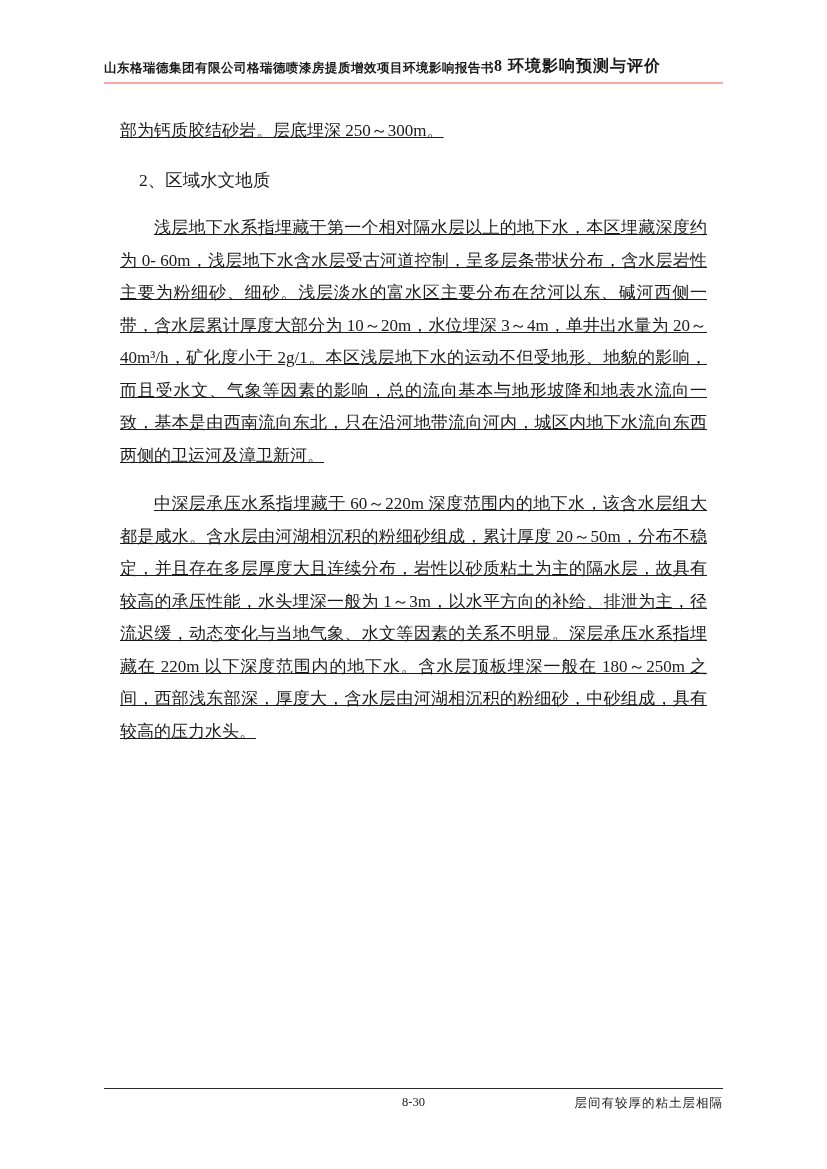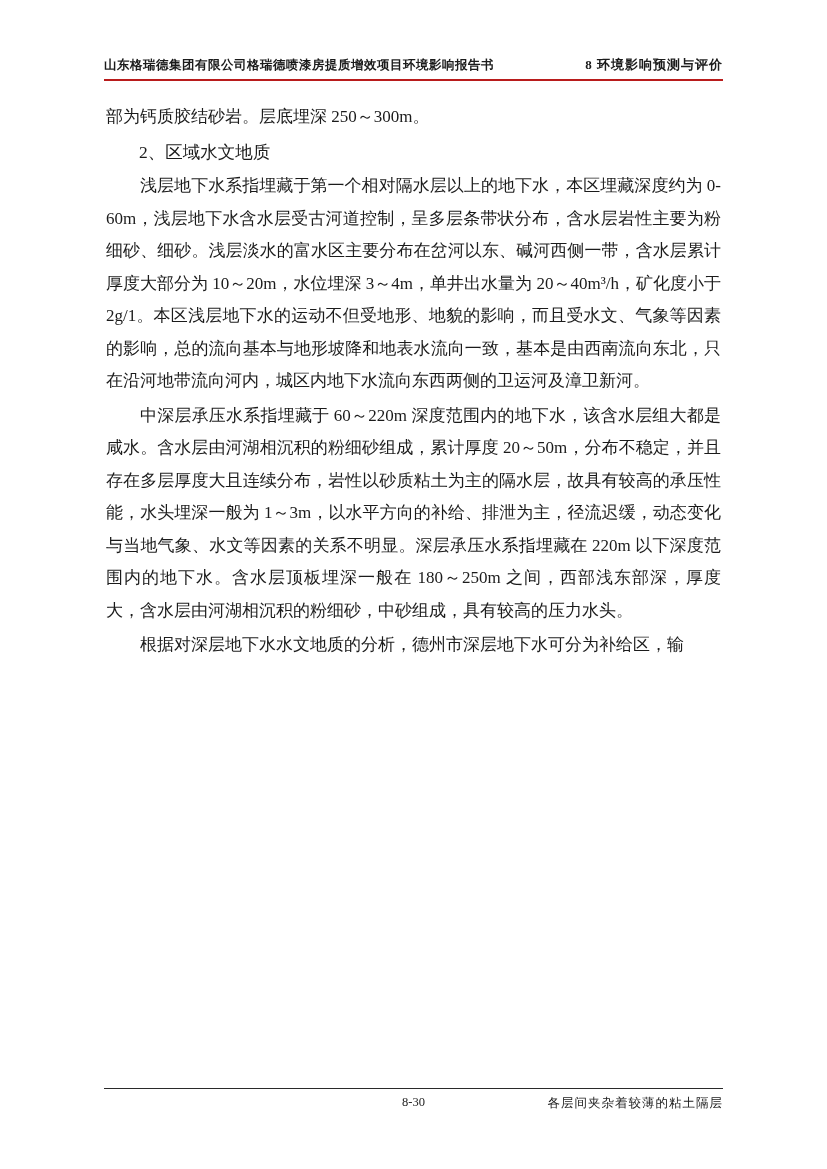--- a/index.html
+++ b/index.html
@@ -11,35 +11,35 @@
     position:relative;
     width:827px; height:1169px;
     margin:0 auto;
     background:#ffffff;
     color:#1b1b1b;
     overflow:hidden;
   }
   
   .header {
     position:absolute; left:104px; right:104px; top:56px;
-    display:flex; justify-content:space-between; align-items:flex-end;
+    display:flex; justify-content:flex-start; align-items:flex-end;
     padding-bottom:5px;
-    border-bottom:2px solid #b91c1c;
+    border-bottom:2px solid #fca5a5;
     font-size:12.5px; font-weight:bold;
     white-space:nowrap;
   }
   .header .h-left  { letter-spacing:0.5px; }
-  .header .h-right { font-size:13px; letter-spacing:1px; }
+  .header .h-right { font-size:16px; letter-spacing:1px; }
   
   .doc-body {
     position:absolute; left:104px; right:104px; top:99px;
     font-size:17px; line-height:32.5px;
     text-align:justify;
   }
-  .doc-body p { margin:2px; text-indent:2em; }
+  .doc-body p { margin:16px; text-indent:2em;text-decoration:underline; }
   .doc-body p.continuation { text-indent:0; }
   .section-heading {
     font-weight:normal;
     font-size:17.5px;
     text-indent:2em;
     margin:1px 0 2px 0;
     line-height:32.5px;
   }
   
   .footer {
@@ -71,21 +71,20 @@
     <p class="continuation">部为钙质胶结砂岩。层底埋深 250～300m。</p>
 
     <div class="section-heading">2、区域水文地质</div>
 
 
     <p>浅层地下水系指埋藏于第一个相对隔水层以上的地下水，本区埋藏深度约为 0- 60m，浅层地下水含水层受古河道控制，呈多层条带状分布，含水层岩性主要为粉细砂、细砂。浅层淡水的富水区主要分布在岔河以东、碱河西侧一带，含水层累计厚度大部分为 10～20m，水位埋深 3～4m，单井出水量为 20～40m³/h，矿化度小于 2g/1。本区浅层地下水的运动不但受地形、地貌的影响，而且受水文、气象等因素的影响，总的流向基本与地形坡降和地表水流向一致，基本是由西南流向东北，只在沿河地带流向河内，城区内地下水流向东西两侧的卫运河及漳卫新河。</p>
 
     <p>中深层承压水系指埋藏于 60～220m 深度范围内的地下水，该含水层组大都是咸水。含水层由河湖相沉积的粉细砂组成，累计厚度 20～50m，分布不稳定，并且存在多层厚度大且连续分布，岩性以砂质粘土为主的隔水层，故具有较高的承压性能，水头埋深一般为 1～3m，以水平方向的补给、排泄为主，径流迟缓，动态变化与当地气象、水文等因素的关系不明显。深层承压水系指埋藏在 220m 以下深度范围内的地下水。含水层顶板埋深一般在 180～250m 之间，西部浅东部深，厚度大，含水层由河湖相沉积的粉细砂，中砂组成，具有较高的压力水头。</p>
 
 
-    <p>根据对深层地下水水文地质的分析，德州市深层地下水可分为补给区，输</p>
   </div>
 
   <div class="footer">
     <span class="page-number">8-30</span>
-    <span class="company">各层间夹杂着较薄的粘土隔层</span>
+    <span class="company">层间有较厚的粘土层相隔</span>
   </div>
 
 </div>
 
 </body></html>

